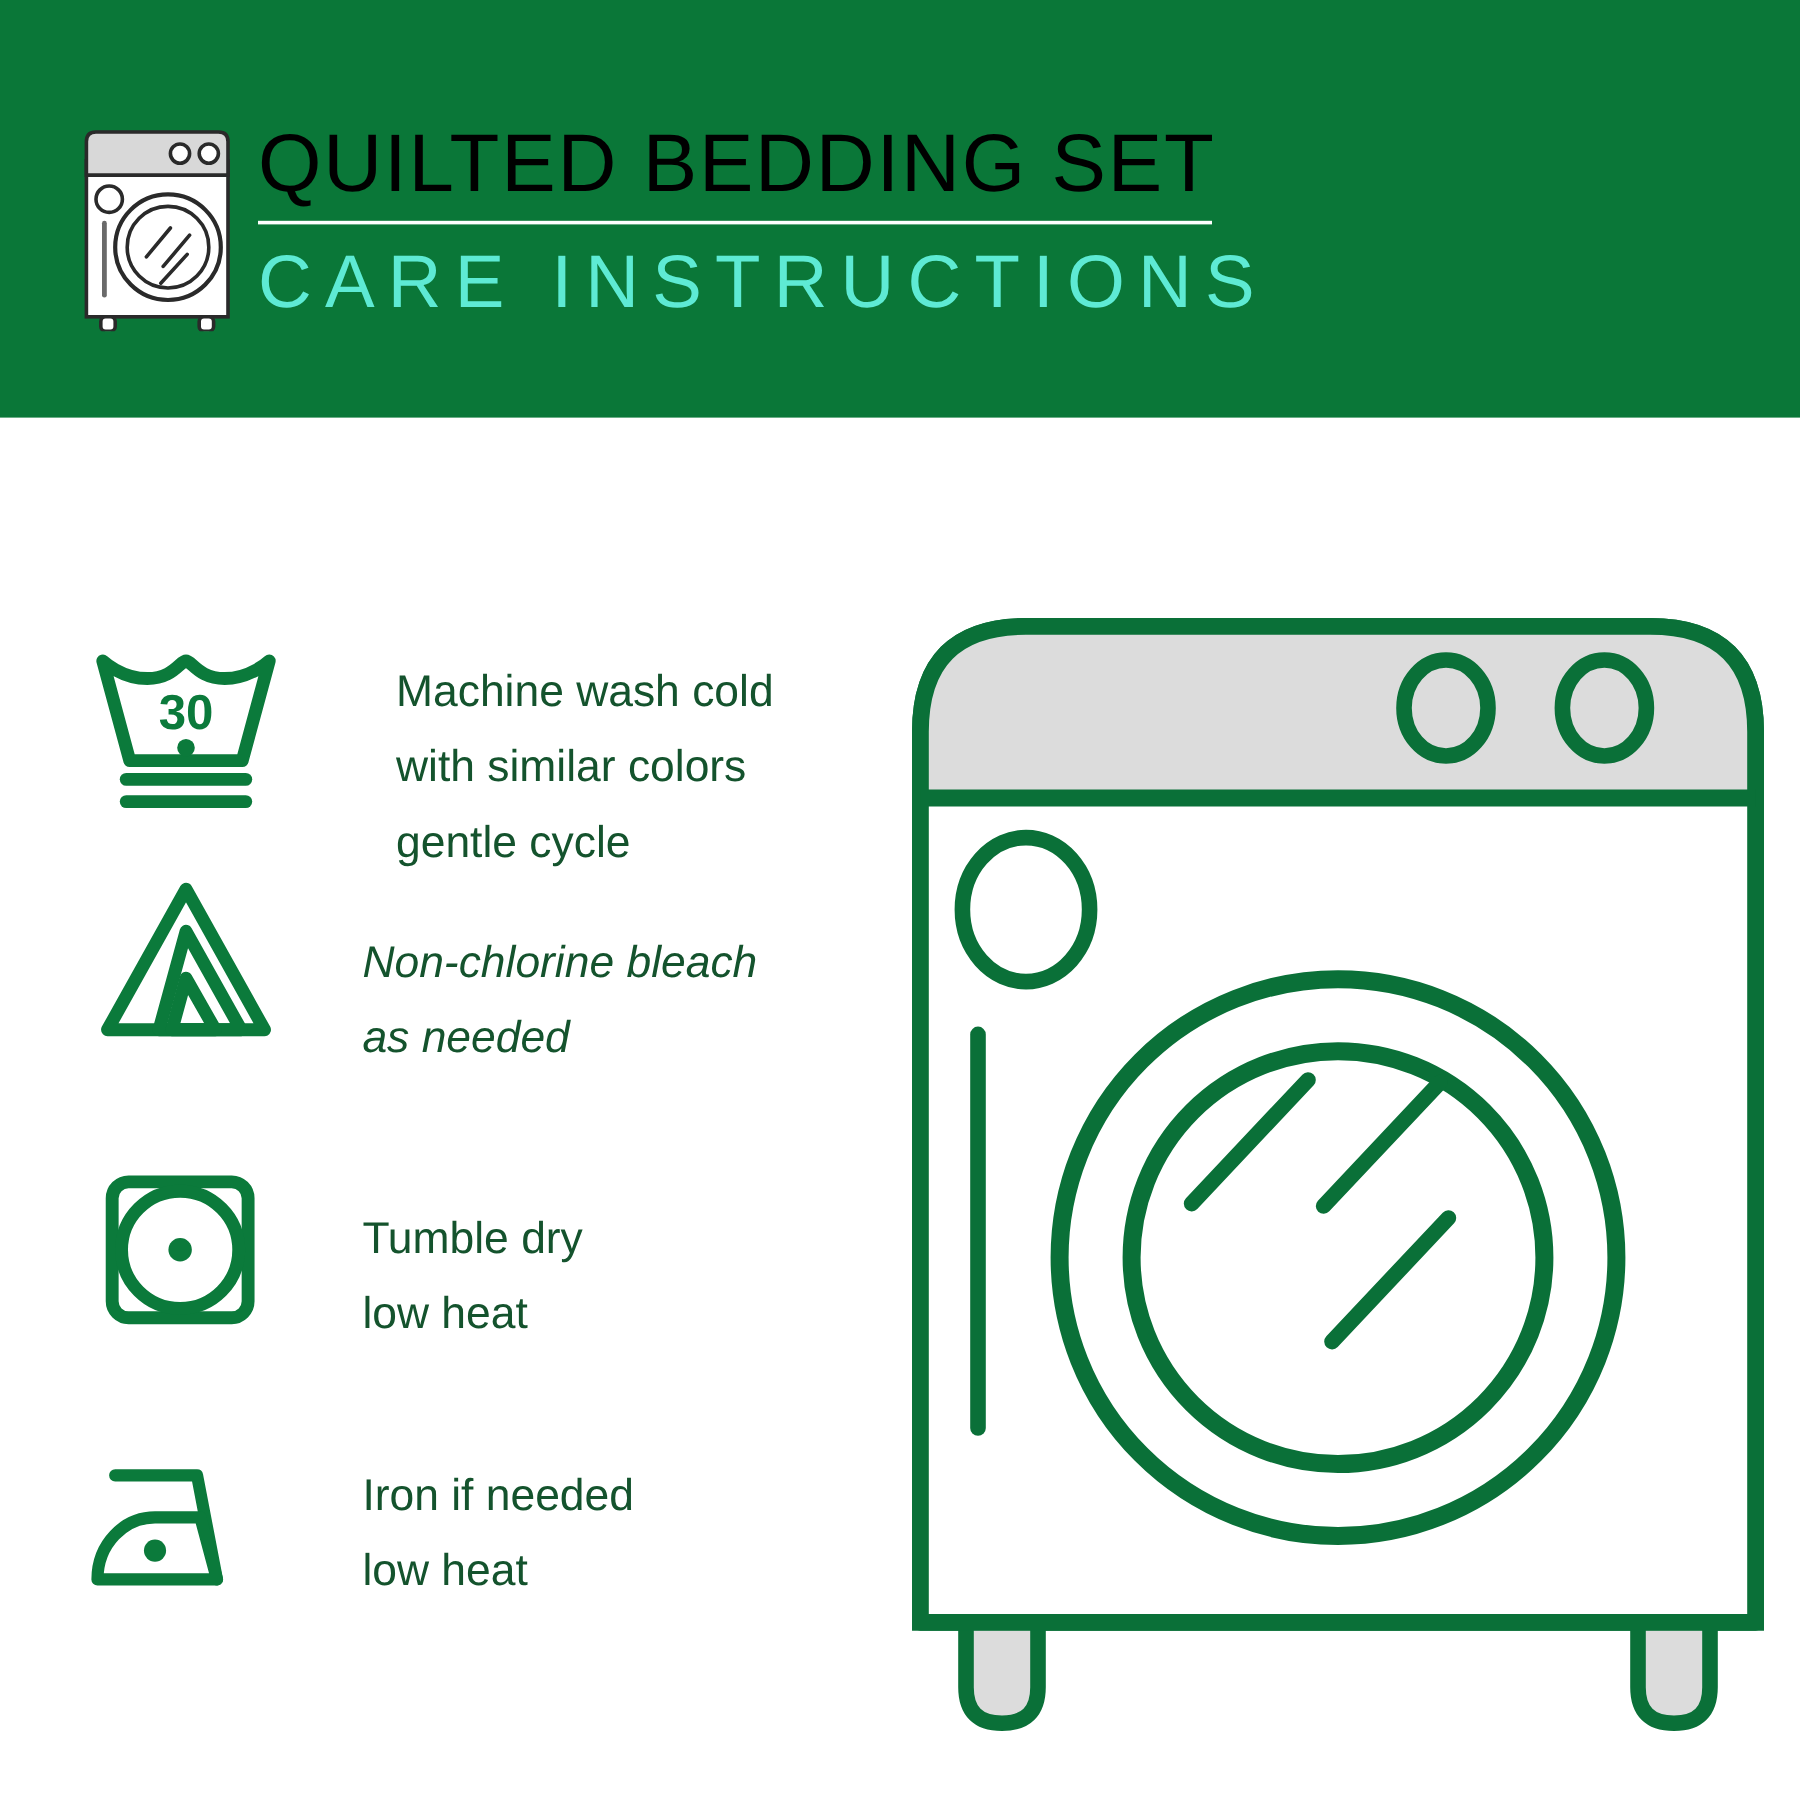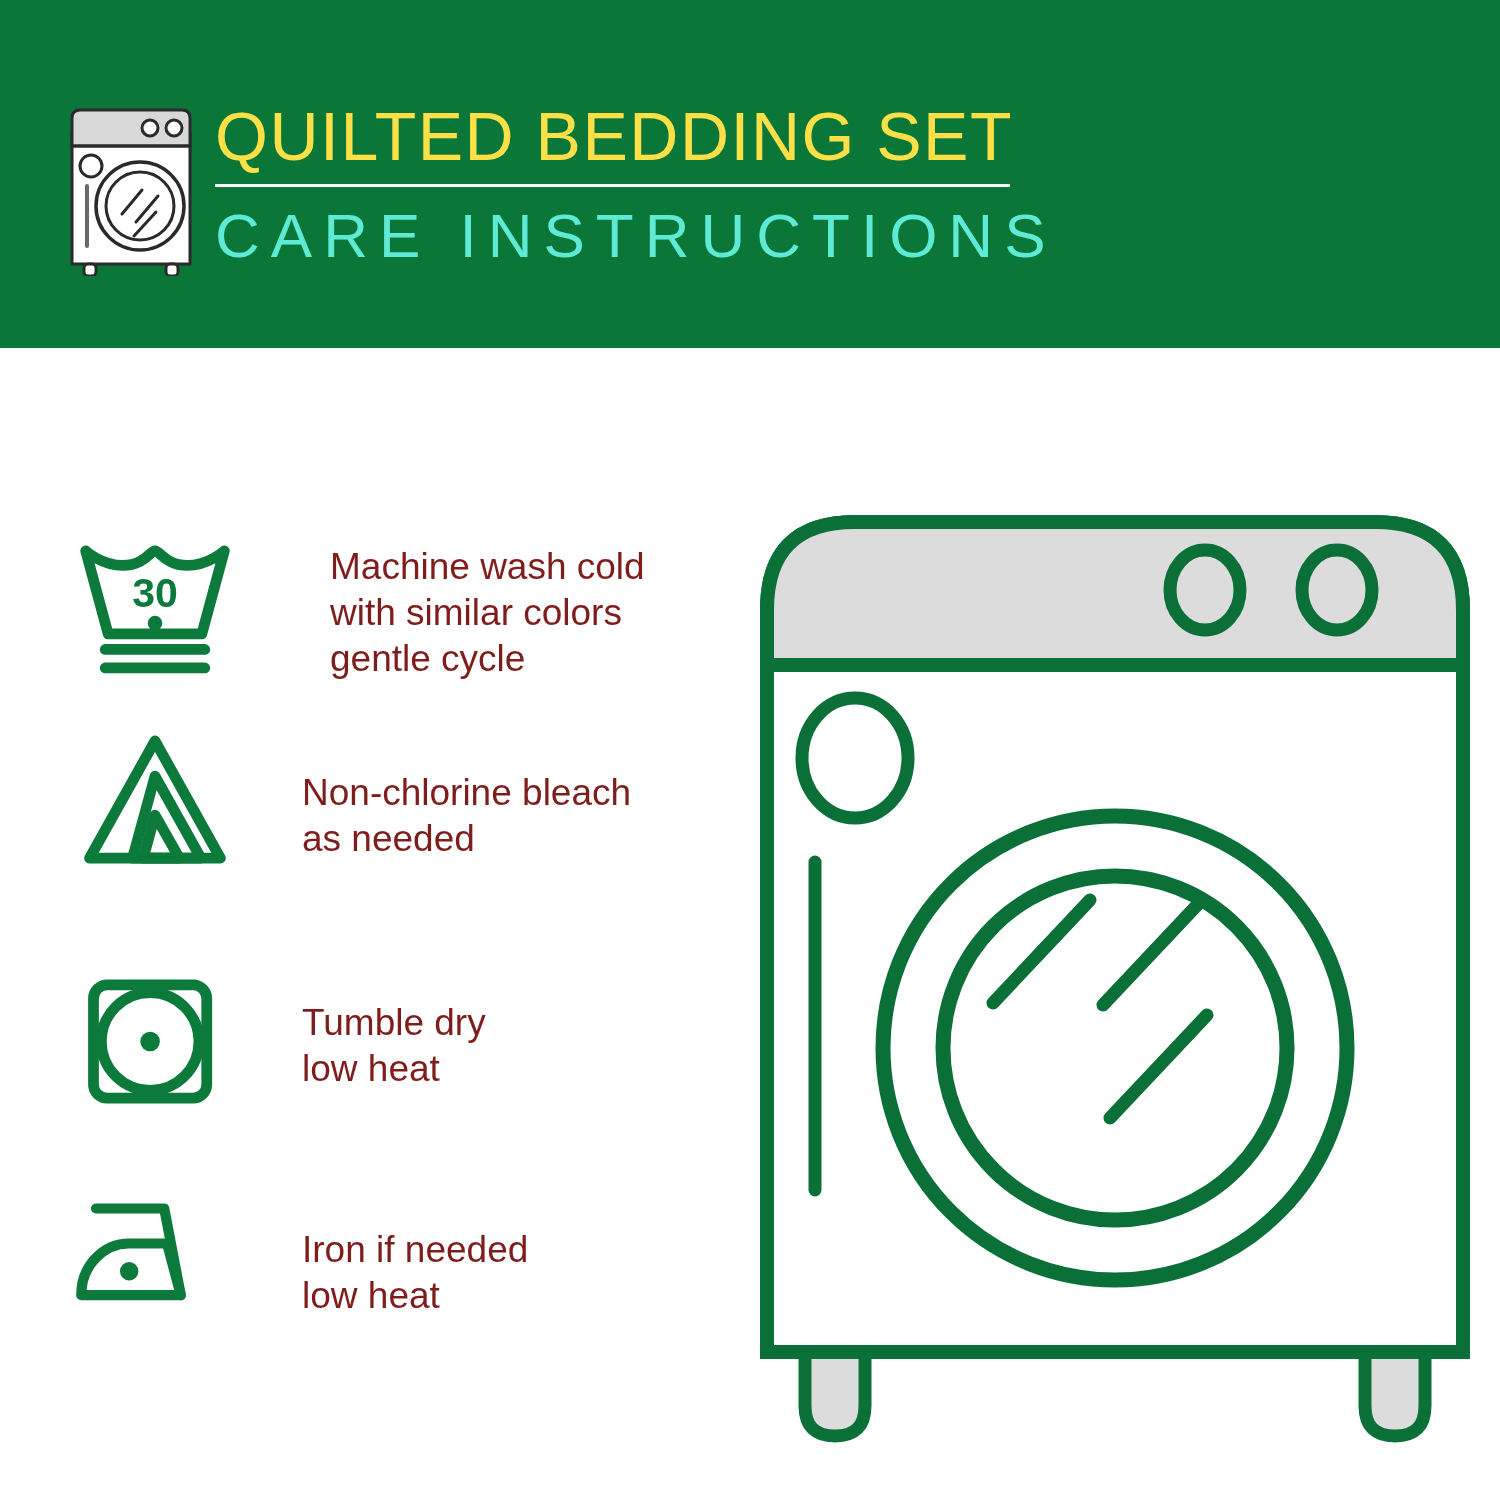--- a/index.html
+++ b/index.html
@@ -38,21 +38,21 @@
   }
 
   .header-titles {
     position: absolute;
     left: 215px;
     top: 98px;
     width: 800px;
   }
 
   .title-main {
-    color: #fde047;
+    color: #000000;
     font-size: 68px;
     line-height: 76px;
     font-weight: 400;
     letter-spacing: 1.5px;
     white-space: nowrap;
     font-family: "Liberation Sans", sans-serif;
   }
 
   .title-rule {
     width: 795px;
@@ -80,37 +80,37 @@
   }
 
   .care-row {
     position: absolute;
     left: 72px;
     display: flex;
     align-items: flex-start;
   }
 
   .care-row.r0 { top: 32px; gap: 28px; }
-  .care-row.r1 { top: 228px; }
+  .care-row.r1 { top: 228px; font-style: italic; }
   .care-row.r2 { top: 468px; }
   .care-row.r3 { top: 692px; align-items: flex-end; }
 
   .care-symbol {
     width: 166px;
     flex: 0 0 166px;
     display: flex;
     justify-content: flex-start;
     align-items: flex-start;
   }
 
   .care-text {
     margin-left: 64px;
-    color: #7f1d1d;
+    color: #14532d;
     font-size: 37px;
-    line-height: 46px;
+    line-height: 63px;
     font-weight: 400;
     font-family: "Liberation Sans", sans-serif;
     letter-spacing: 0px;
     white-space: pre-line;
   }
 
   .care-row.r0 .care-text { padding-top: 12px; }
   .care-row.r1 .care-text { padding-top: 42px; }
   .care-row.r2 .care-text { padding-top: 32px; }
   .care-row.r3 .care-text { padding-top: 22px; }

